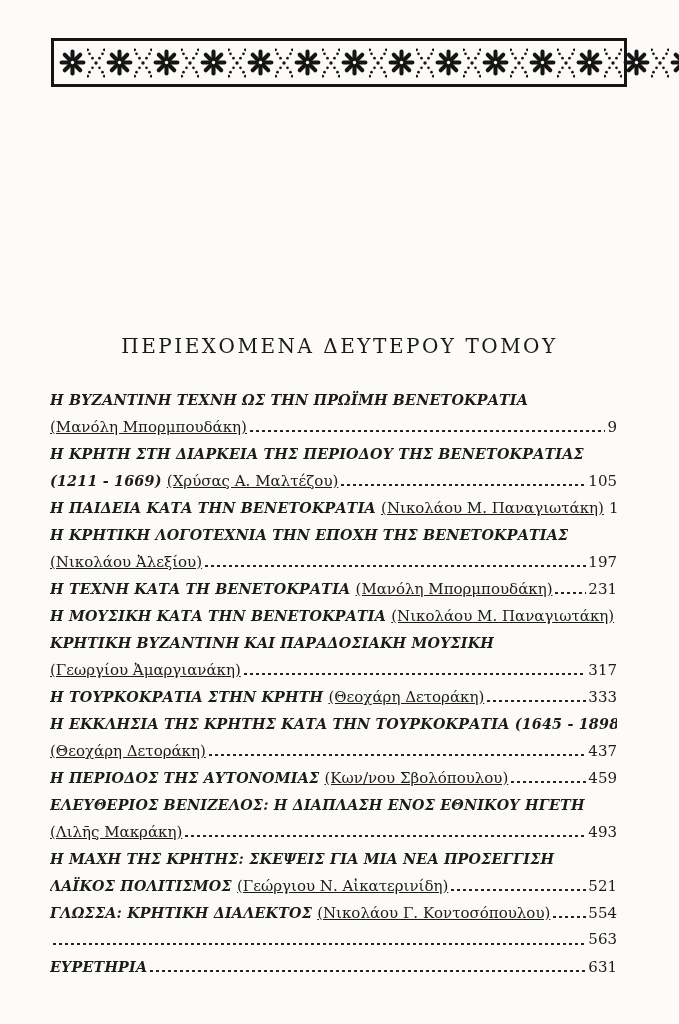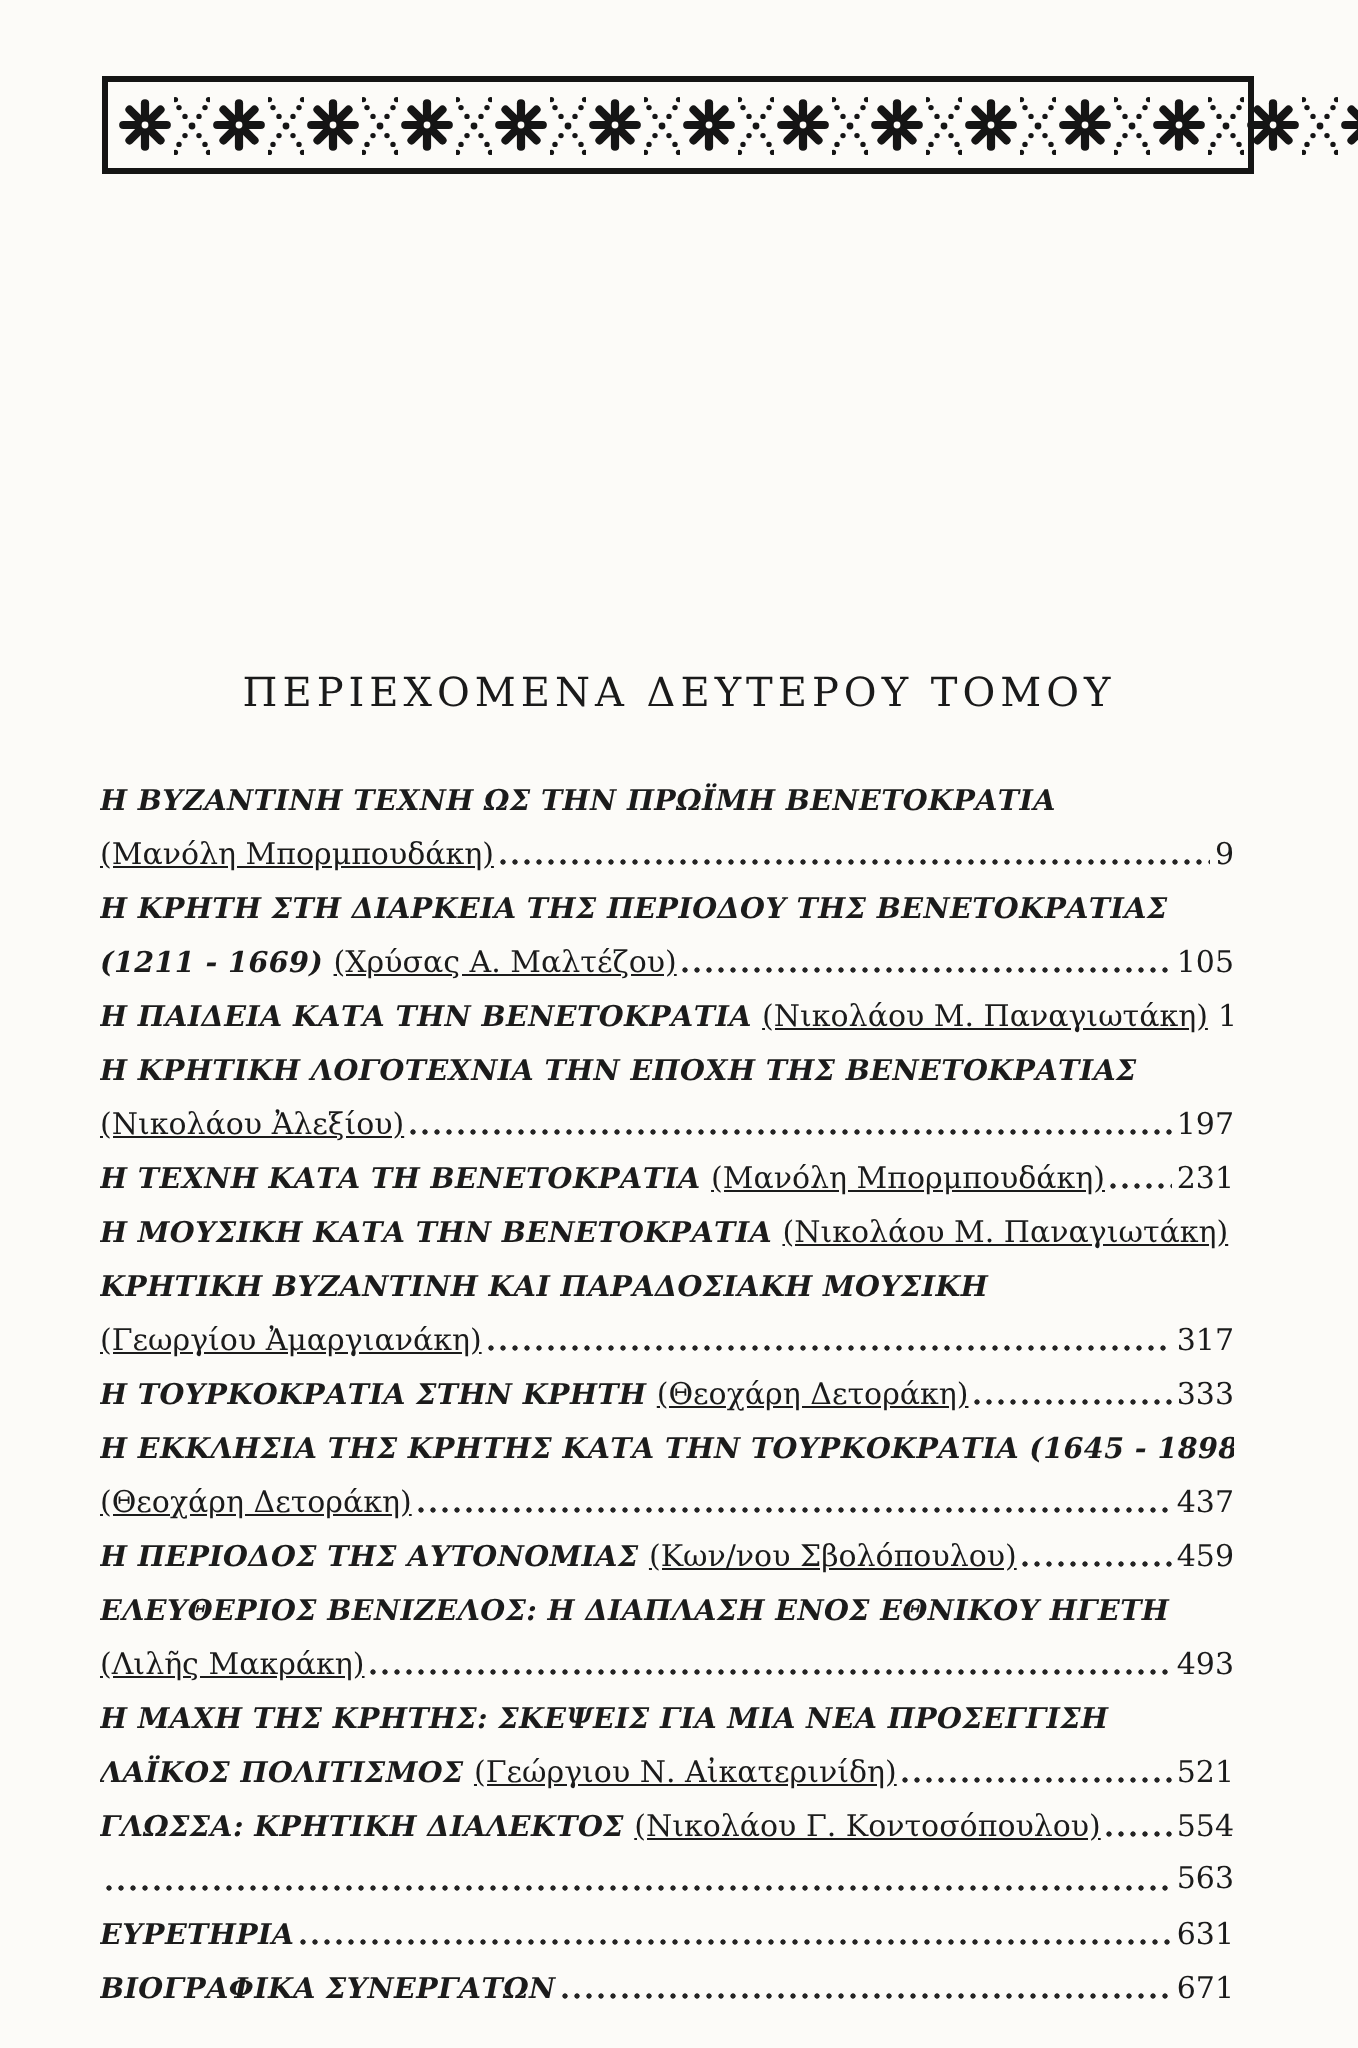--- a/index.html
+++ b/index.html
@@ -570,19 +570,14 @@
     <span class="leader"></span>
     <span class="pagenum">563</span>
   </div>
 
   <div class="toc-line">
     <span class="segs"><span class="seg-chapter">ΕΥΡΕΤΗΡΙΑ </span></span>
     <span class="leader"></span>
     <span class="pagenum">631</span>
   </div>
 
-  <div class="toc-line">
-    <span class="segs"><span class="seg-chapter">ΒΙΟΓΡΑΦΙΚΑ ΣΥΝΕΡΓΑΤΩΝ </span></span>
-    <span class="leader"></span>
-    <span class="pagenum">671</span>
-  </div>
 </div>
 </div>
 
 </body></html>

